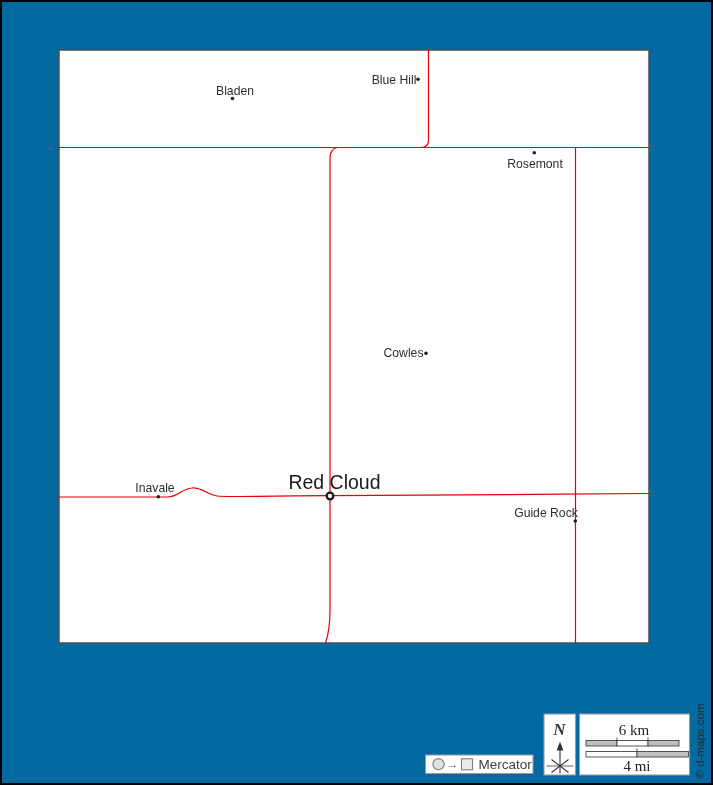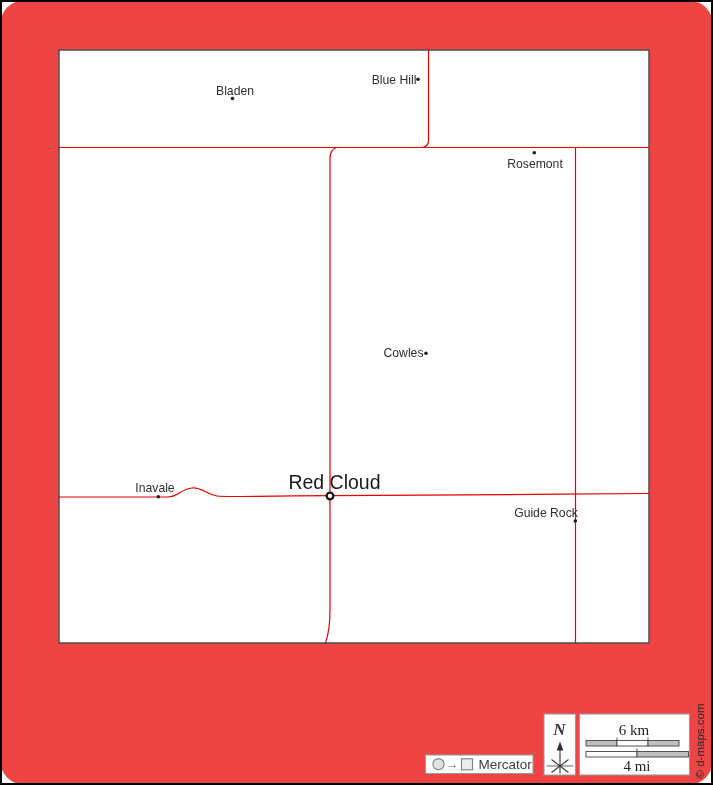--- a/index.html
+++ b/index.html
@@ -1,22 +1,21 @@
 <!DOCTYPE html>
 <html><head>
 <meta charset="utf-8">
 <style>
   html, body { margin: 0; padding: 0; background: #ffffff; }
   .canvas {
     position: relative;
     width: 713px;
     height: 785px;
-    background: #ef4444;
+    background: #0369a1;
     font-family: "Liberation Sans", sans-serif;
-    border-radius: 25px;
   }
   svg { display: block; }
   .town-label {
     font-family: "Liberation Sans", sans-serif;
     font-size: 12.2px;
     fill: #2e2e2e;
   }
   .major-town-label {
     font-family: "Liberation Sans", sans-serif;
     font-size: 19.5px;

